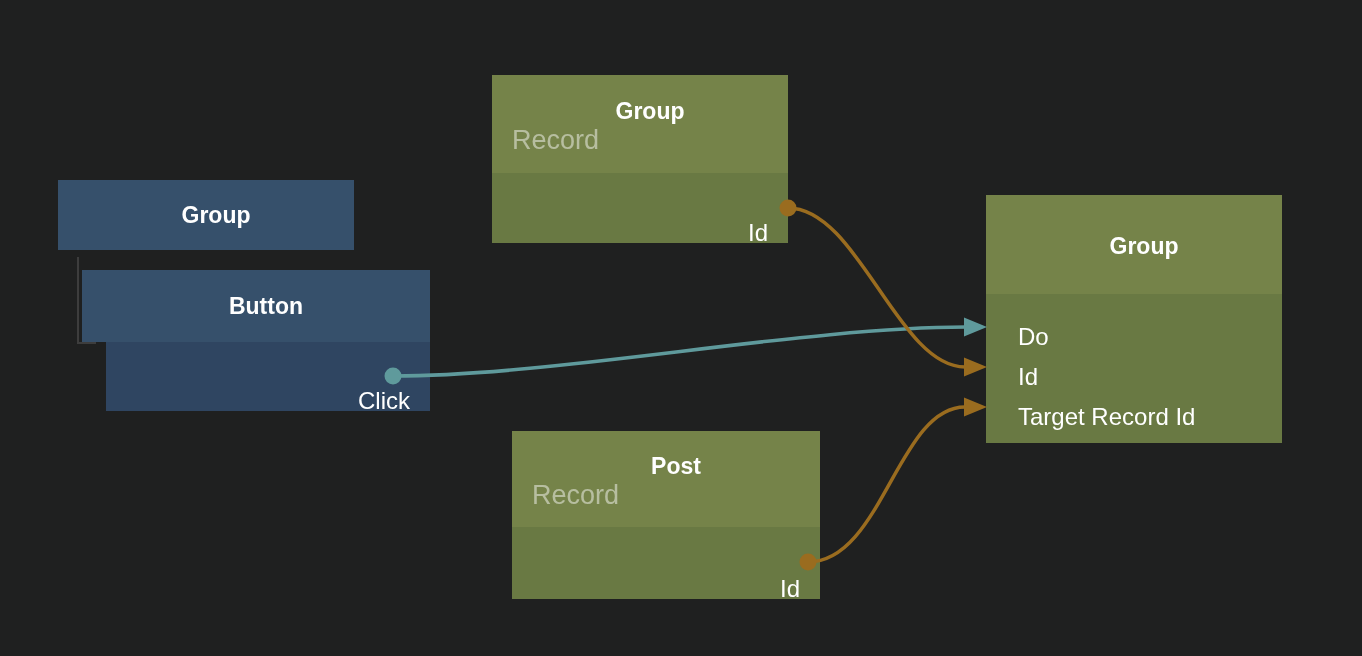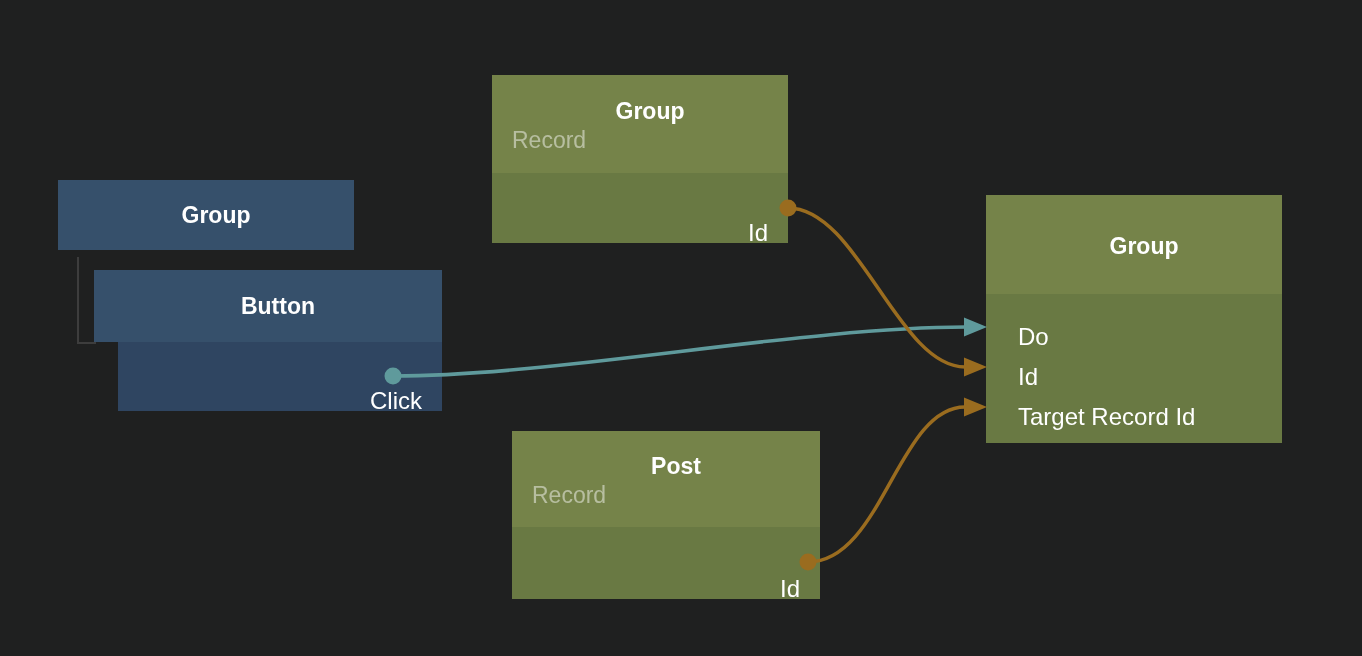--- a/index.html
+++ b/index.html
@@ -21,21 +21,21 @@
   .blue .hdr{background:var(--node_blue_header,#36506b);}
   .blue .body{background:var(--node_blue_body,#2f4561);margin-left:24px;}
   .title{
     color:var(--title_color,#ffffff);
     font-size:23px;font-weight:600;line-height:29px;
     white-space:nowrap;
     text-align:center;
   }
   .subtitle{
     color:var(--subtitle_color,rgba(255,255,255,0.48));
-    font-size:23px;font-weight:400;line-height:29px;
+    font-size:27px;font-weight:400;line-height:29px;
     white-space:nowrap;
   }
   .prow{
     display:flex;align-items:flex-end;
     color:var(--label_color,#ffffff);
     font-size:24px;line-height:20px;
   }
   .prow.out{justify-content:flex-end;padding-right:20px;}
   .prow.in{justify-content:flex-start;padding-left:32px;}
   .fill{height:100%;}
@@ -64,21 +64,21 @@
       </div>
     </div>
   </div>
 
   <div class="node blue" style="left:58px;top:180px;width:296px;">
     <div class="hdr" style="height:70px;padding-top:0;">
       <div class="title">Group</div>
     </div>
   </div>
 
-  <div class="node blue" style="left:94px;top:270px;width:348px;border-radius:23px;">
+  <div class="node blue" style="left:82px;top:270px;width:348px;border-radius:23px;">
     <div class="hdr" style="height:72px;padding-top:0;">
       <div class="title">Button</div>
     </div>
     <div class="body" style="height:69px;">
       <div class="prow out fill">
         <span>Click</span>
       </div>
     </div>
   </div>
 

